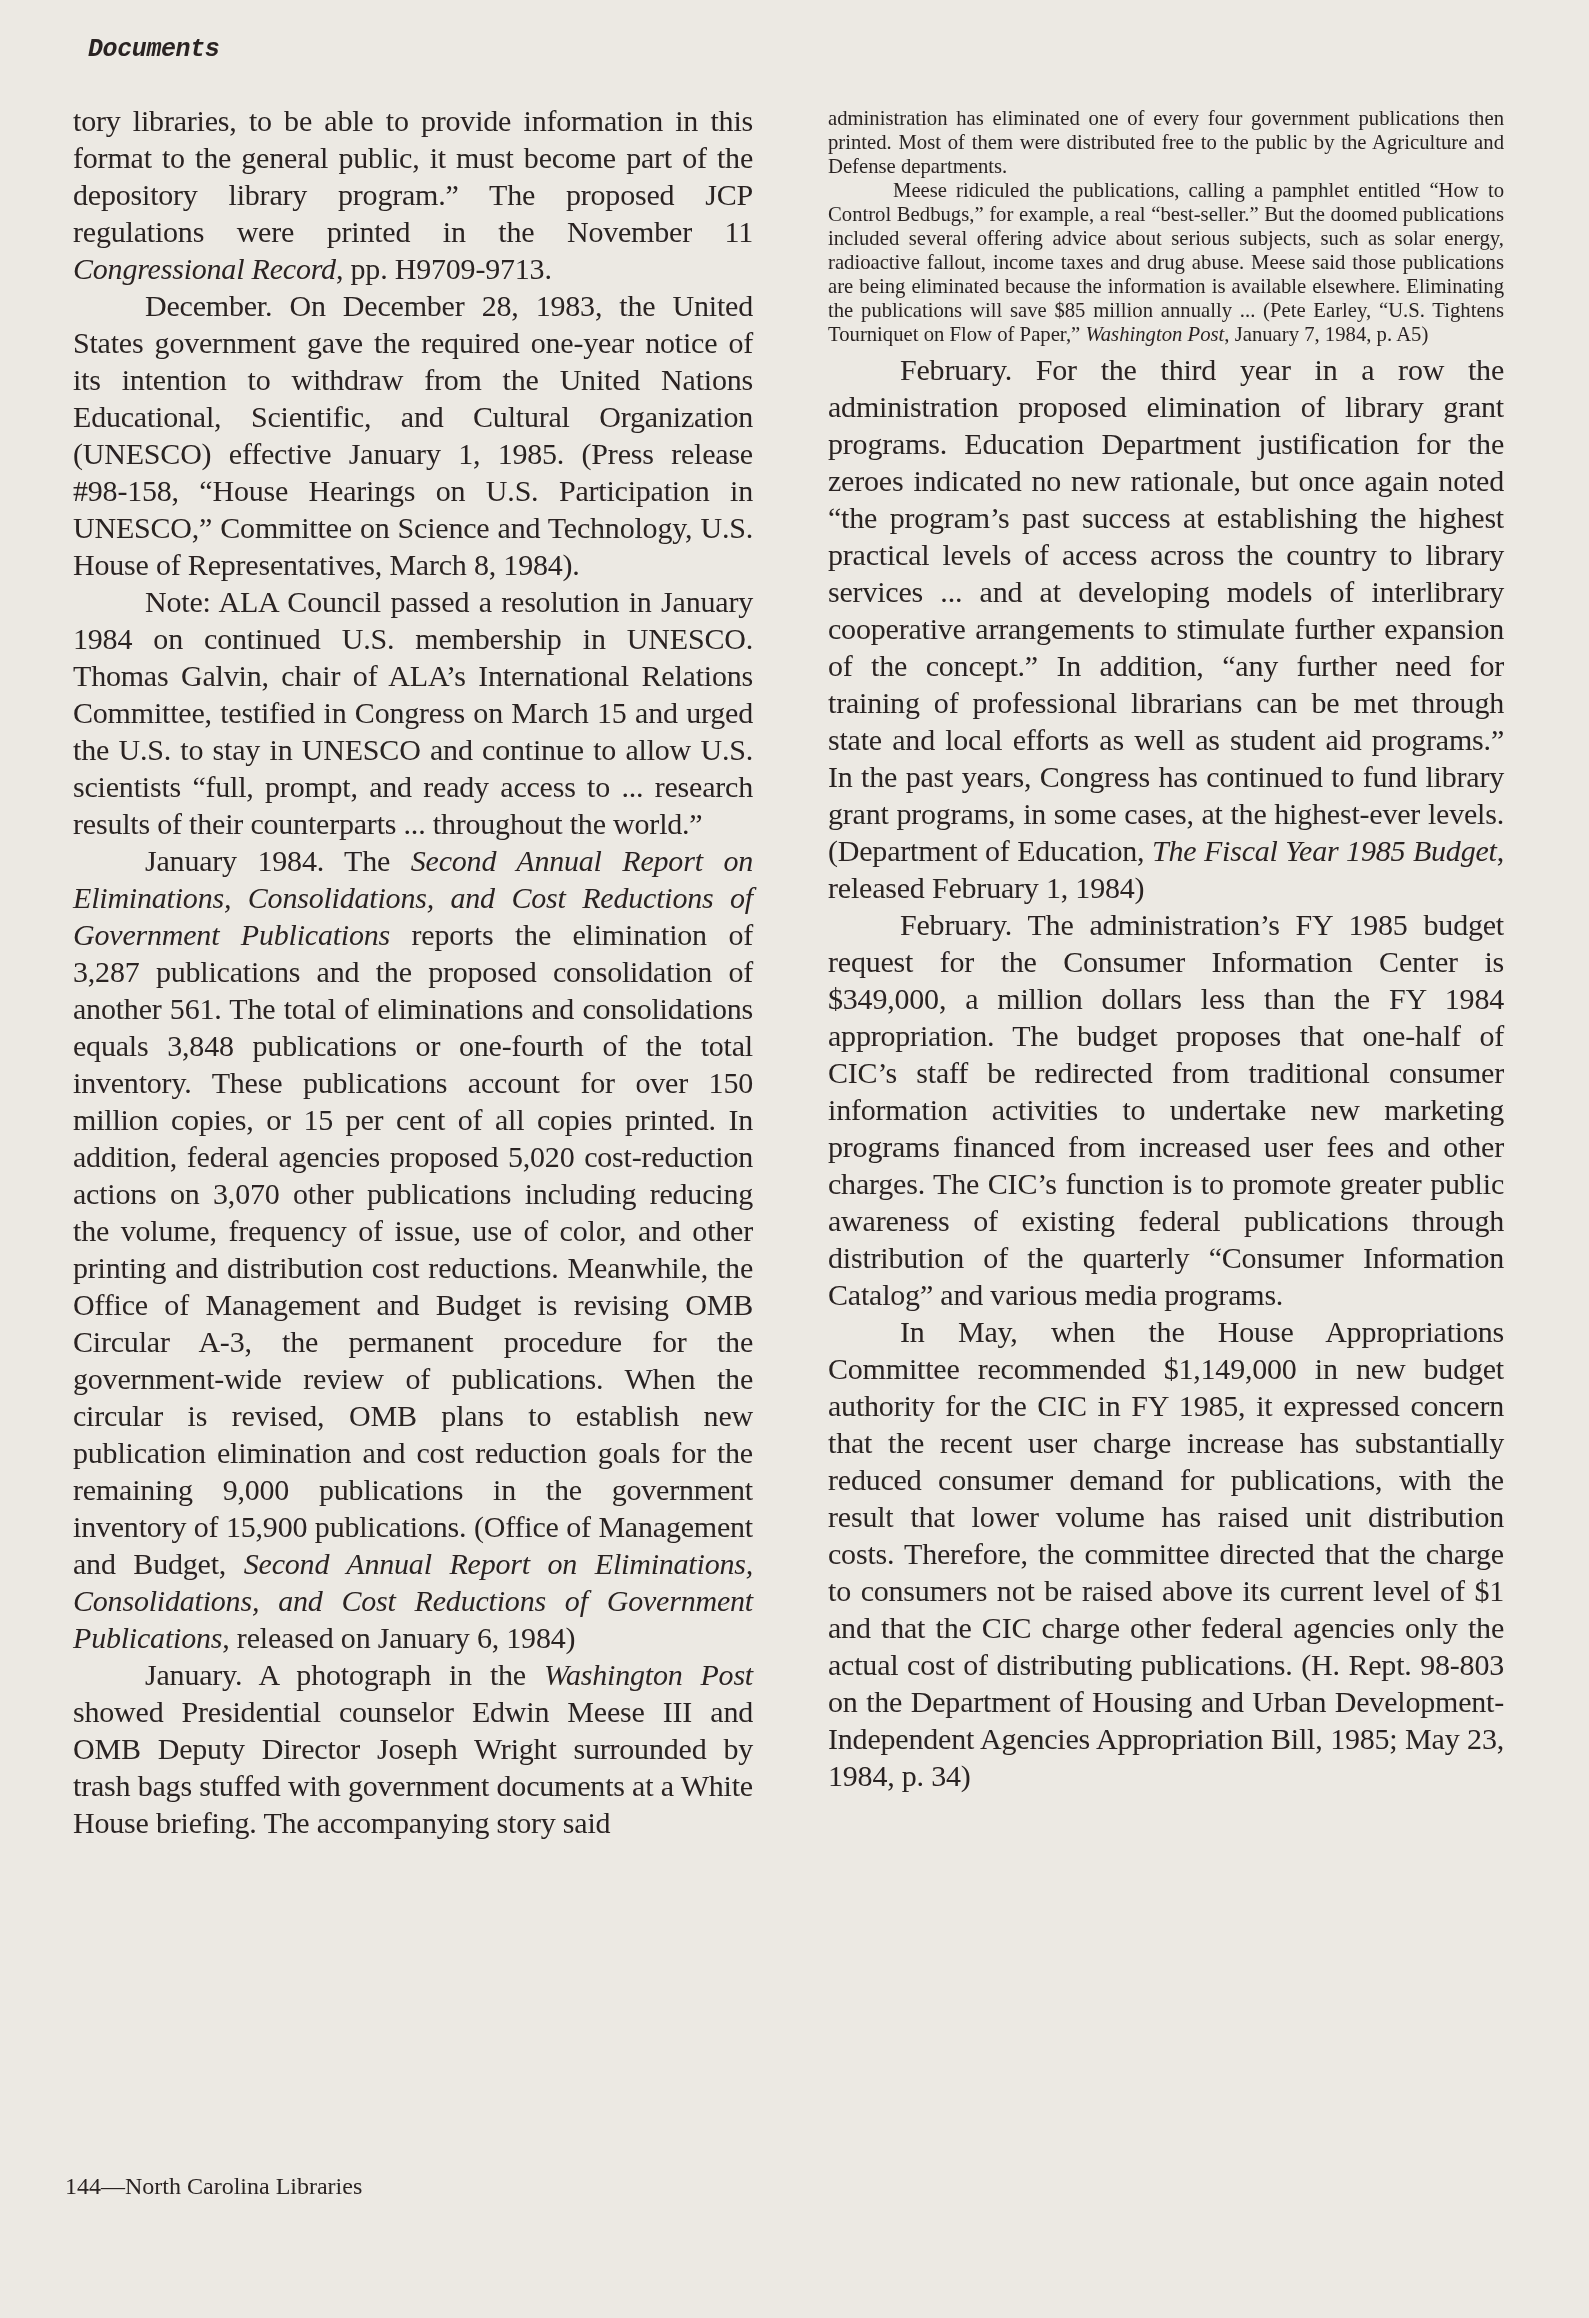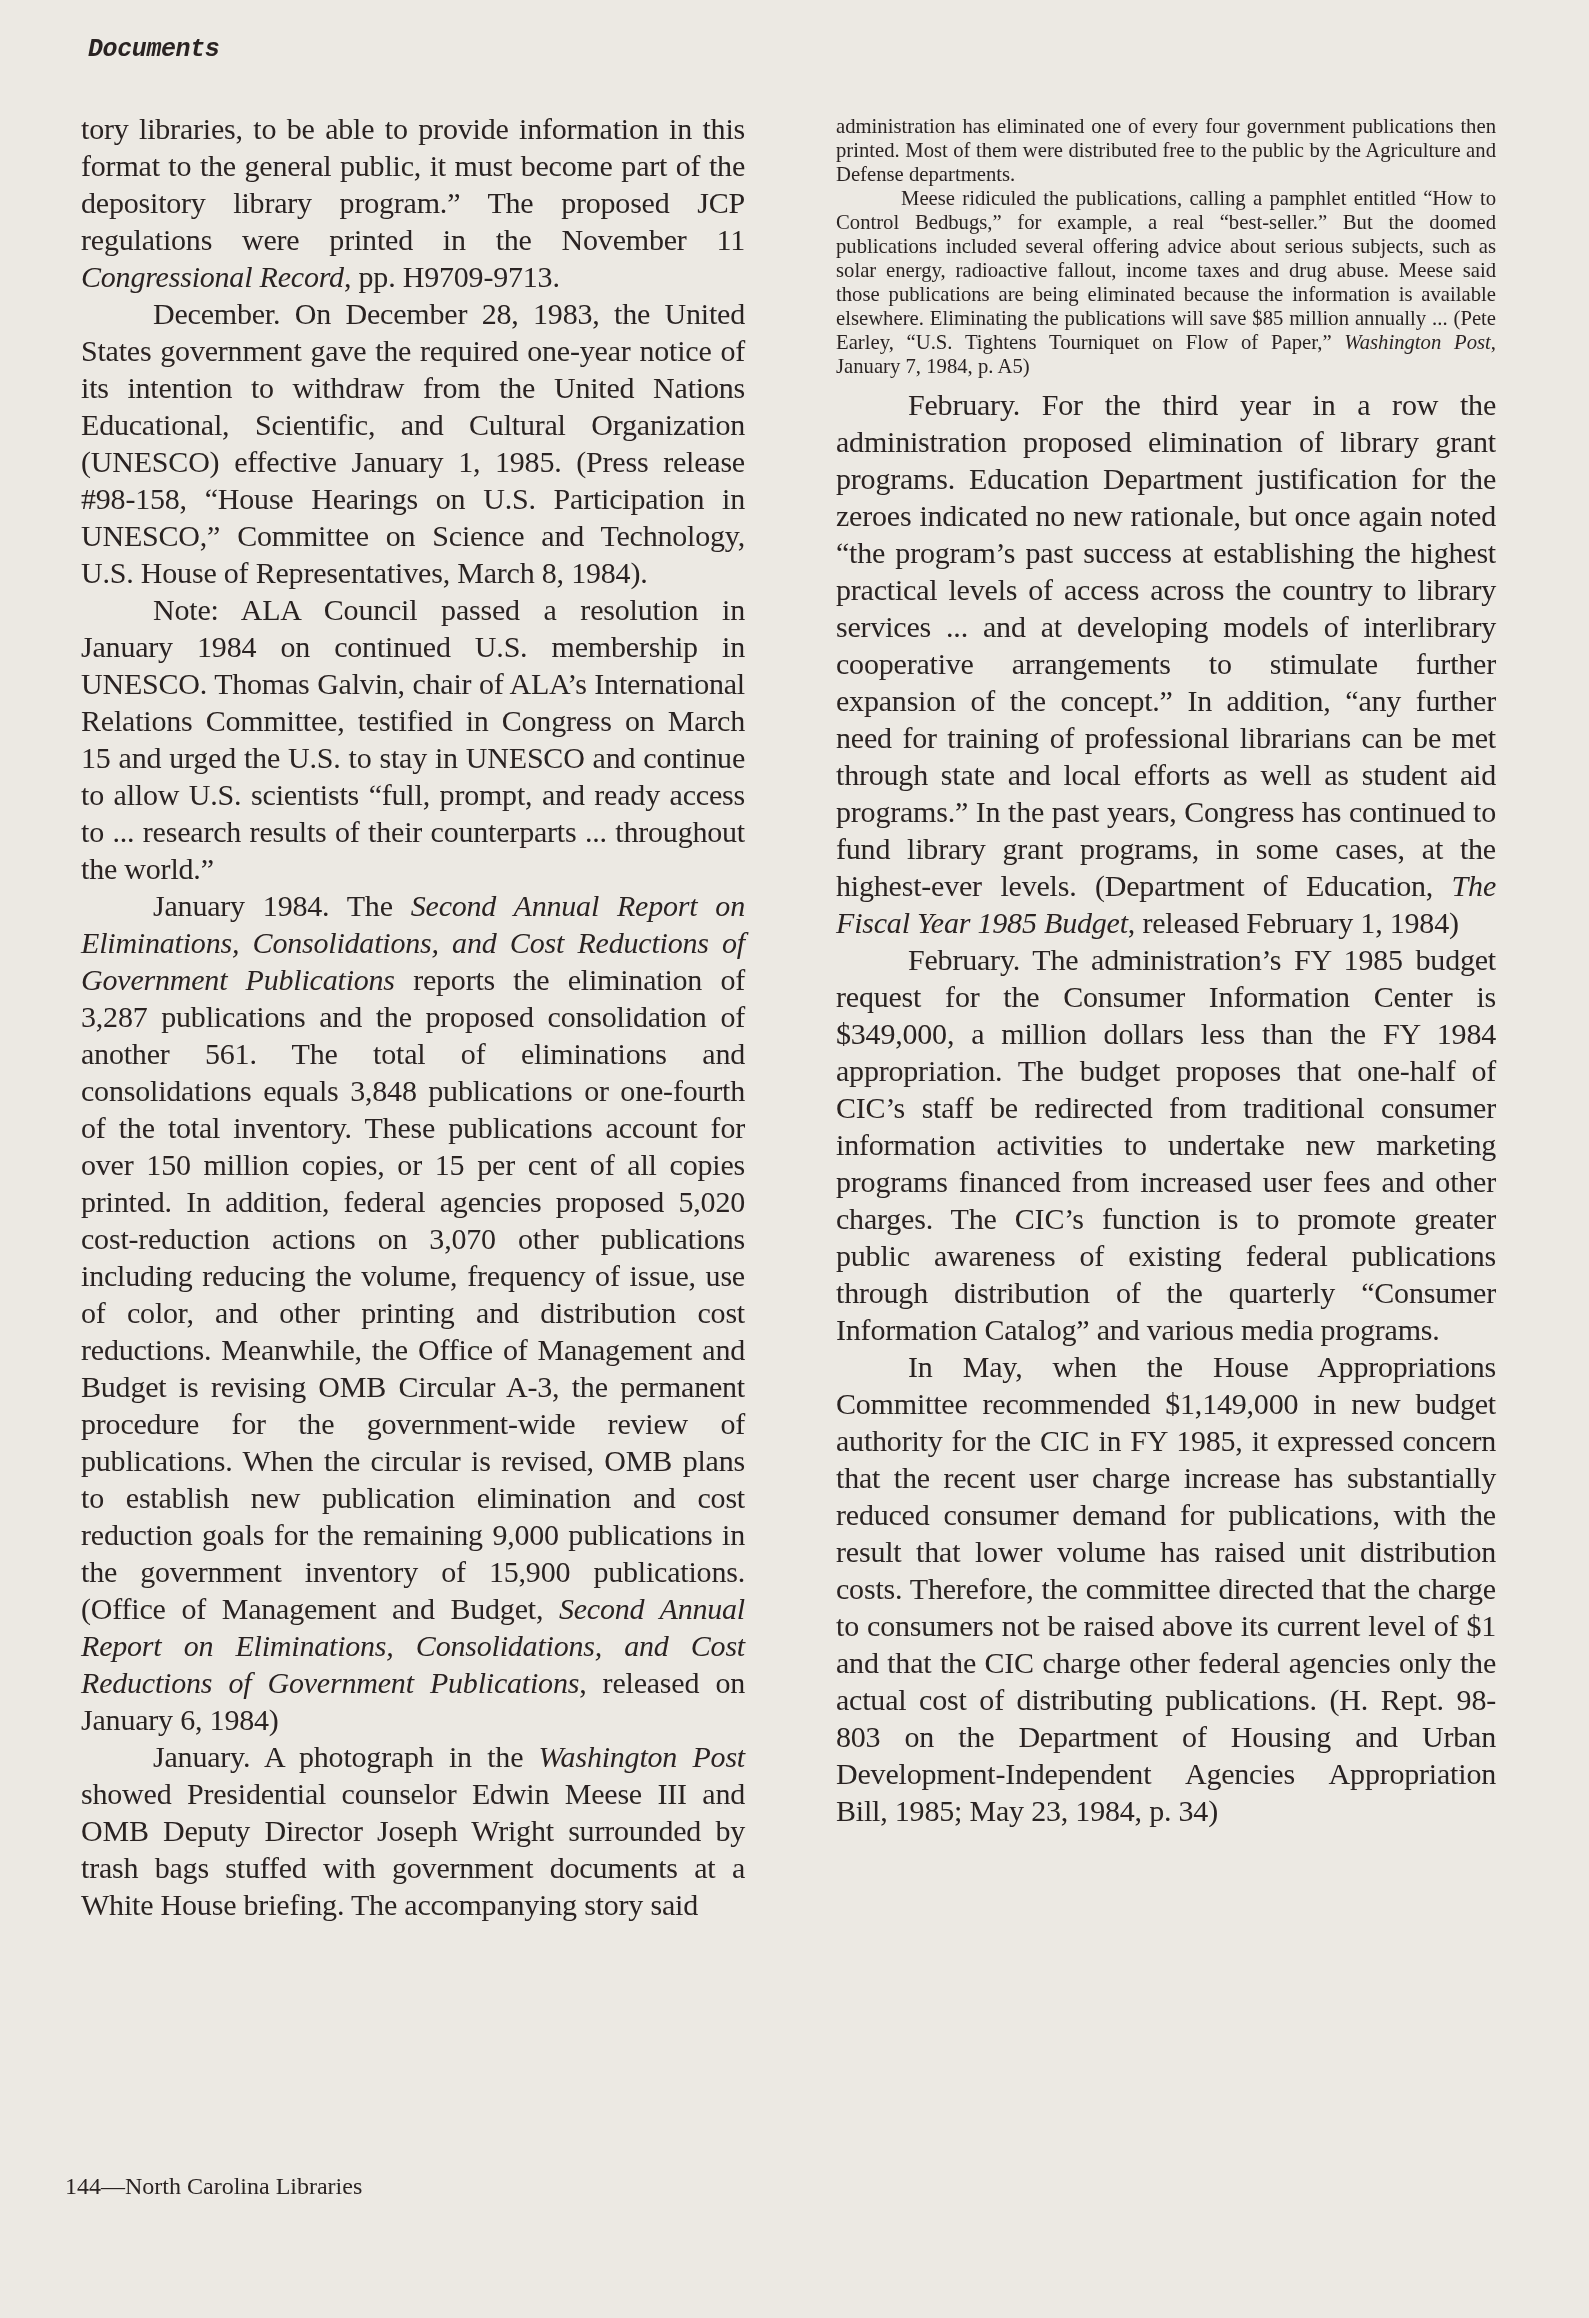--- a/index.html
+++ b/index.html
@@ -20,29 +20,29 @@
   .col {
     position: absolute; top: 102px;
     text-align: justify;
     font-family: "Liberation Serif", "DejaVu Serif", serif;
   }
   .col-left { left: 73px; width: 680px; }
   .col-right { left: 828px; width: 676px; top: 106px; }
   .body-text {
     font-size: 30px; line-height: 37px;
     letter-spacing: -0.2px;
-    margin: 8px;
+    margin: 0;
   }
   .body-text p { margin: 0; }
   .para { text-indent: 0; }
   .para.indent { text-indent: 72px; }
   .lead { font-weight: normal; }
   .quote-text {
     font-size: 20.7px; line-height: 24px;
-    margin: 8px;
+    margin: 0;
   }
   .quote-text p { margin: 0; }
   .quote-text .indent { text-indent: 65px; }
   .col-left .quote-text { margin-top: 6.4px; }
   .col-left .quote-text p { text-indent: 65px; }
   .col-right .body-text { margin-top: 4.8px; }
   .footer {
     position: absolute; left: 65px; top: 2173px;
     font-family: "Liberation Serif", "DejaVu Serif", serif;
     font-size: 24px;

